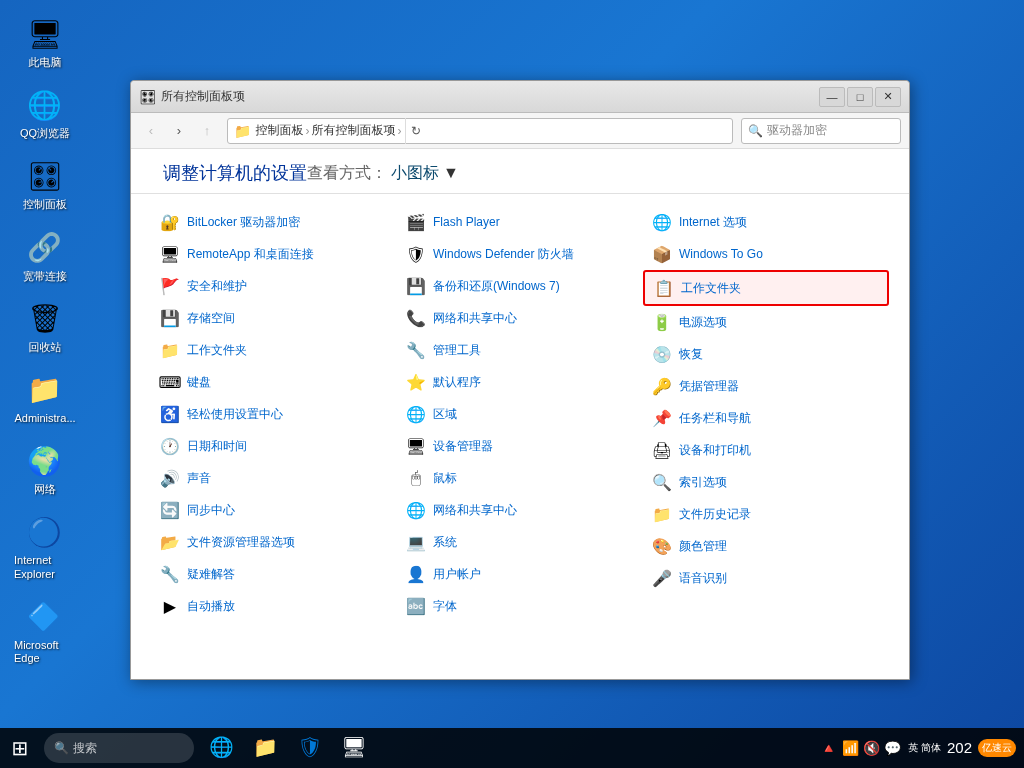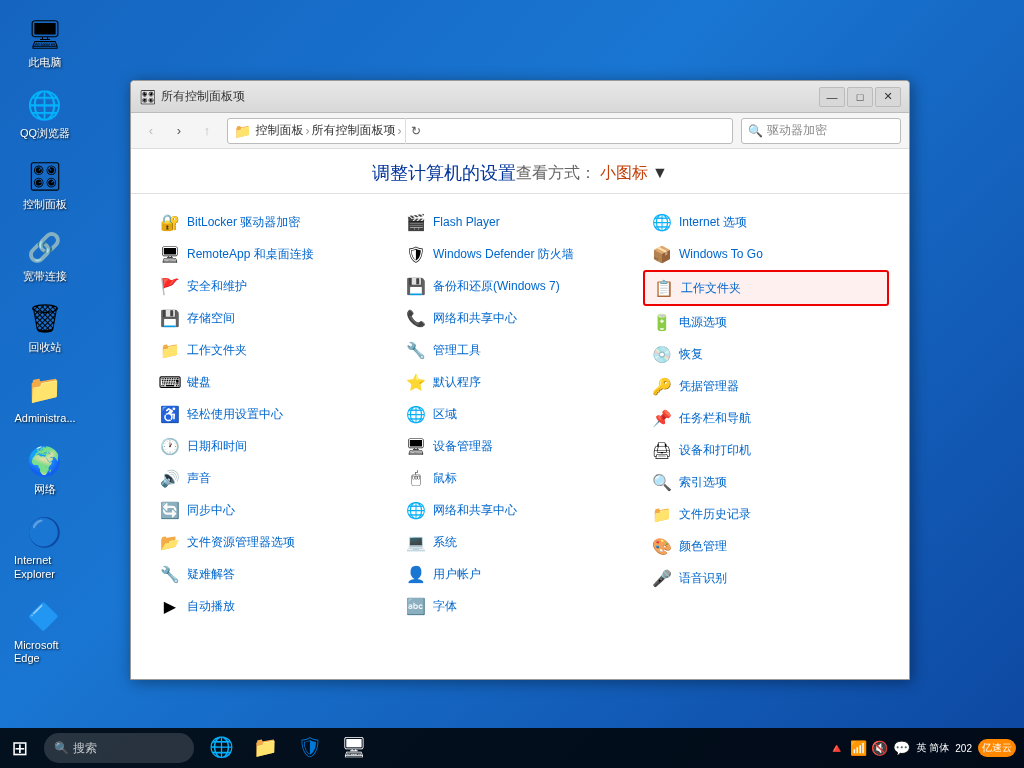--- a/index.html
+++ b/index.html
@@ -122,21 +122,21 @@
       align-items: center;
       gap: 4px;
     }
     .tray-icon {
       font-size: 14px;
       cursor: pointer;
     }
     .tray-time {
       text-align: center;
       line-height: 1.3;
-      font-size: 10px;
+      font-size: 15px;
     }
     .tray-logo {
       background: #f80;
       color: white;
       font-size: 10px;
       padding: 2px 4px;
       border-radius: 9px;
       cursor: pointer;
     }
 
@@ -275,38 +275,38 @@
       background: white;
       padding: 0;
     }
     
     
     .content-header {
       padding: 12px 32px 8px;
       border-bottom: 1px solid #e0e0e0;
       display: flex;
       align-items: center;
-      justify-content: center;
+      justify-content: flex-start;
       background: white;
     }
     .content-title {
       font-size: 18px;
       font-weight: normal;
       color: #003399;
     }
     .view-selector {
       display: flex;
       align-items: center;
       font-size: 16px;
       color: #333;
       gap: 4px;
       cursor: pointer;
     }
     .view-label { color: #666; }
-    .view-value { color: #c2410c; }
+    .view-value { color: #0c4a6e; }
 
     
     .items-container {
       padding: 12px 20px;
       display: grid;
       grid-template-columns: repeat(3, 1fr);
       gap: 0;
     }
     .cp-item {
       display: flex;

